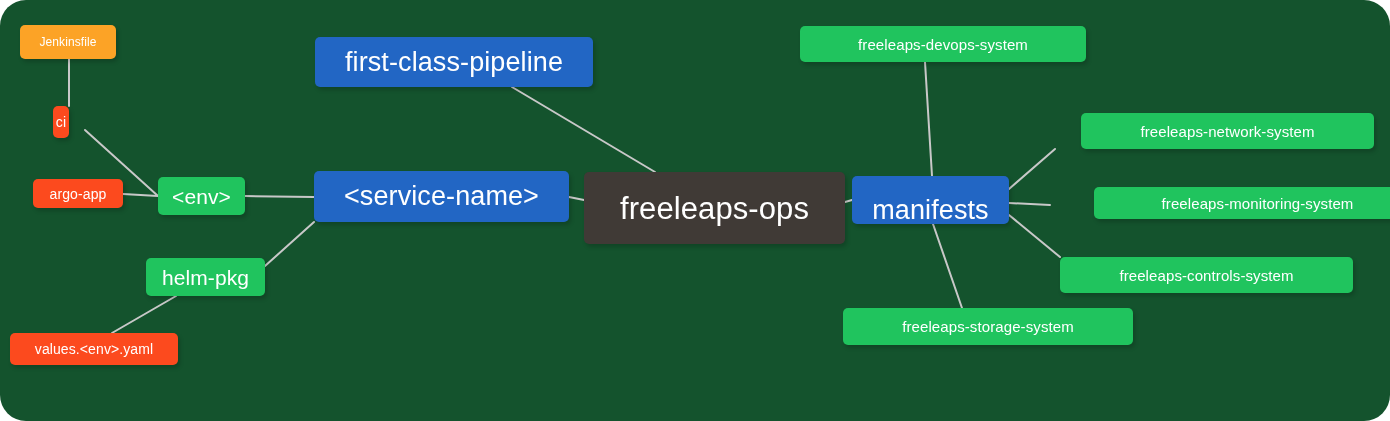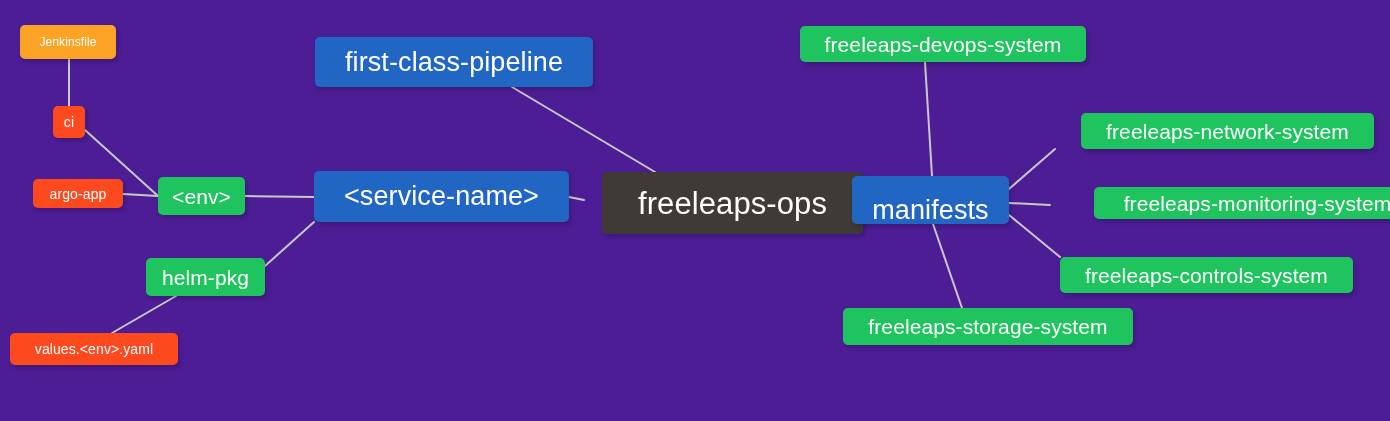--- a/index.html
+++ b/index.html
@@ -5,23 +5,24 @@
 <style>
   html, body {
     margin: 0;
     padding: 0;
     background: #ffffff;
   }
   #canvas {
     position: relative;
     width: 1390px;
     height: 421px;
-    background: #4c1d95;
+    background: #14532d;
     font-family: "Liberation Sans", sans-serif;
     overflow: hidden;
+    border-radius: 26px;
   }
   #edges {
     position: absolute;
     left: 0;
     top: 0;
     width: 1390px;
     height: 421px;
     pointer-events: none;
   }
   .node {
@@ -38,21 +39,21 @@
     letter-spacing: 0.1px;
   }
   .node-label {
     display: block;
     white-space: nowrap;
   }
   
   .tier-root   { font-size: 31px; }
   .tier-l1     { font-size: 27px; }
   .tier-l2     { font-size: 21px; }
-  .tier-l3     { font-size: 21px; }
+  .tier-l3     { font-size: 15px; }
   .tier-l4     { font-size: 14px; }
   .tier-xs     { font-size: 12px; }
 </style>
 </head>
 <body>
 
 <div id="canvas">
   <svg id="edges" width="1390" height="421" viewBox="0 0 1390 421" xmlns="http://www.w3.org/2000/svg">
       <line x1="69" y1="59" x2="69" y2="106" stroke="#c8c8c8" stroke-width="2" stroke-linecap="round"></line>
       <line x1="85" y1="130" x2="158" y2="196" stroke="#c8c8c8" stroke-width="2" stroke-linecap="round"></line>
@@ -66,42 +67,42 @@
       <line x1="932" y1="176" x2="925" y2="62" stroke="#c8c8c8" stroke-width="2" stroke-linecap="round"></line>
       <line x1="1009" y1="189" x2="1055" y2="149" stroke="#c8c8c8" stroke-width="2" stroke-linecap="round"></line>
       <line x1="1009" y1="203" x2="1050" y2="205" stroke="#c8c8c8" stroke-width="2" stroke-linecap="round"></line>
       <line x1="1009" y1="215" x2="1060" y2="257" stroke="#c8c8c8" stroke-width="2" stroke-linecap="round"></line>
       <line x1="933" y1="224" x2="962" y2="308" stroke="#c8c8c8" stroke-width="2" stroke-linecap="round"></line>
     </svg>
   <div id="node-layer">
       <div class="node tier-xs" style="left: 20px; top: 25px; width: 96px; height: 34px; background: rgb(252, 163, 38); color: rgb(255, 255, 255);">
         <span class="node-label">Jenkinsfile</span>
       </div>
-      <div class="node tier-l4" style="left: 53px; top: 106px; width: 32px; height: 32px; background: rgb(252, 74, 30); color: rgb(255, 255, 255);">
+      <div class="node tier-l4" style="left: 53px; top: 106px; width: 16px; height: 32px; background: rgb(252, 74, 30); color: rgb(255, 255, 255);">
         <span class="node-label">ci</span>
       </div>
       <div class="node tier-l4" style="left: 33px; top: 179px; width: 90px; height: 29px; background: rgb(252, 74, 30); color: rgb(255, 255, 255); text-align: center;">
         <span class="node-label">argo-app</span>
       </div>
       <div class="node tier-l2" style="left: 158px; top: 177px; width: 87px; height: 38px; background: rgb(32, 196, 94); color: rgb(255, 255, 255); text-align: center;">
         <span class="node-label">&lt;env&gt;</span>
       </div>
       <div class="node tier-l2" style="left: 146px; top: 258px; width: 119px; height: 38px; background: rgb(32, 196, 94); color: rgb(255, 255, 255);">
         <span class="node-label">helm-pkg</span>
       </div>
       <div class="node tier-l4" style="left: 10px; top: 333px; width: 168px; height: 32px; background: rgb(252, 74, 30); color: rgb(255, 255, 255);">
         <span class="node-label">values.&lt;env&gt;.yaml</span>
       </div>
       <div class="node tier-l1" style="left: 315px; top: 37px; width: 278px; height: 50px; background: rgb(34, 102, 196); color: rgb(255, 255, 255);">
         <span class="node-label">first-class-pipeline</span>
       </div>
       <div class="node tier-l1" style="left: 314px; top: 171px; width: 255px; height: 51px; background: rgb(34, 102, 196); color: rgb(255, 255, 255);">
         <span class="node-label">&lt;service-name&gt;</span>
       </div>
-      <div class="node tier-root" style="left: 584px; top: 172px; width: 261px; height: 62px; background: rgb(64, 58, 54); color: rgb(255, 255, 255); margin-left: 18px;">
+      <div class="node tier-root" style="left: 584px; top: 172px; width: 261px; height: 72px; background: rgb(64, 58, 54); color: rgb(255, 255, 255);">
         <span class="node-label">freeleaps-ops</span>
       </div>
       <div class="node tier-l1" style="left: 852px; top: 176px; width: 157px; height: 48px; background: rgb(34, 102, 196); color: rgb(255, 255, 255); align-items: flex-end;">
         <span class="node-label">manifests</span>
       </div>
       <div class="node tier-l3" style="left: 800px; top: 26px; width: 286px; height: 36px; background: rgb(32, 196, 94); color: rgb(255, 255, 255);">
         <span class="node-label">freeleaps-devops-system</span>
       </div>
       <div class="node tier-l3" style="left: 1081px; top: 113px; width: 293px; height: 36px; background: rgb(32, 196, 94); color: rgb(255, 255, 255);">
         <span class="node-label">freeleaps-network-system</span>

